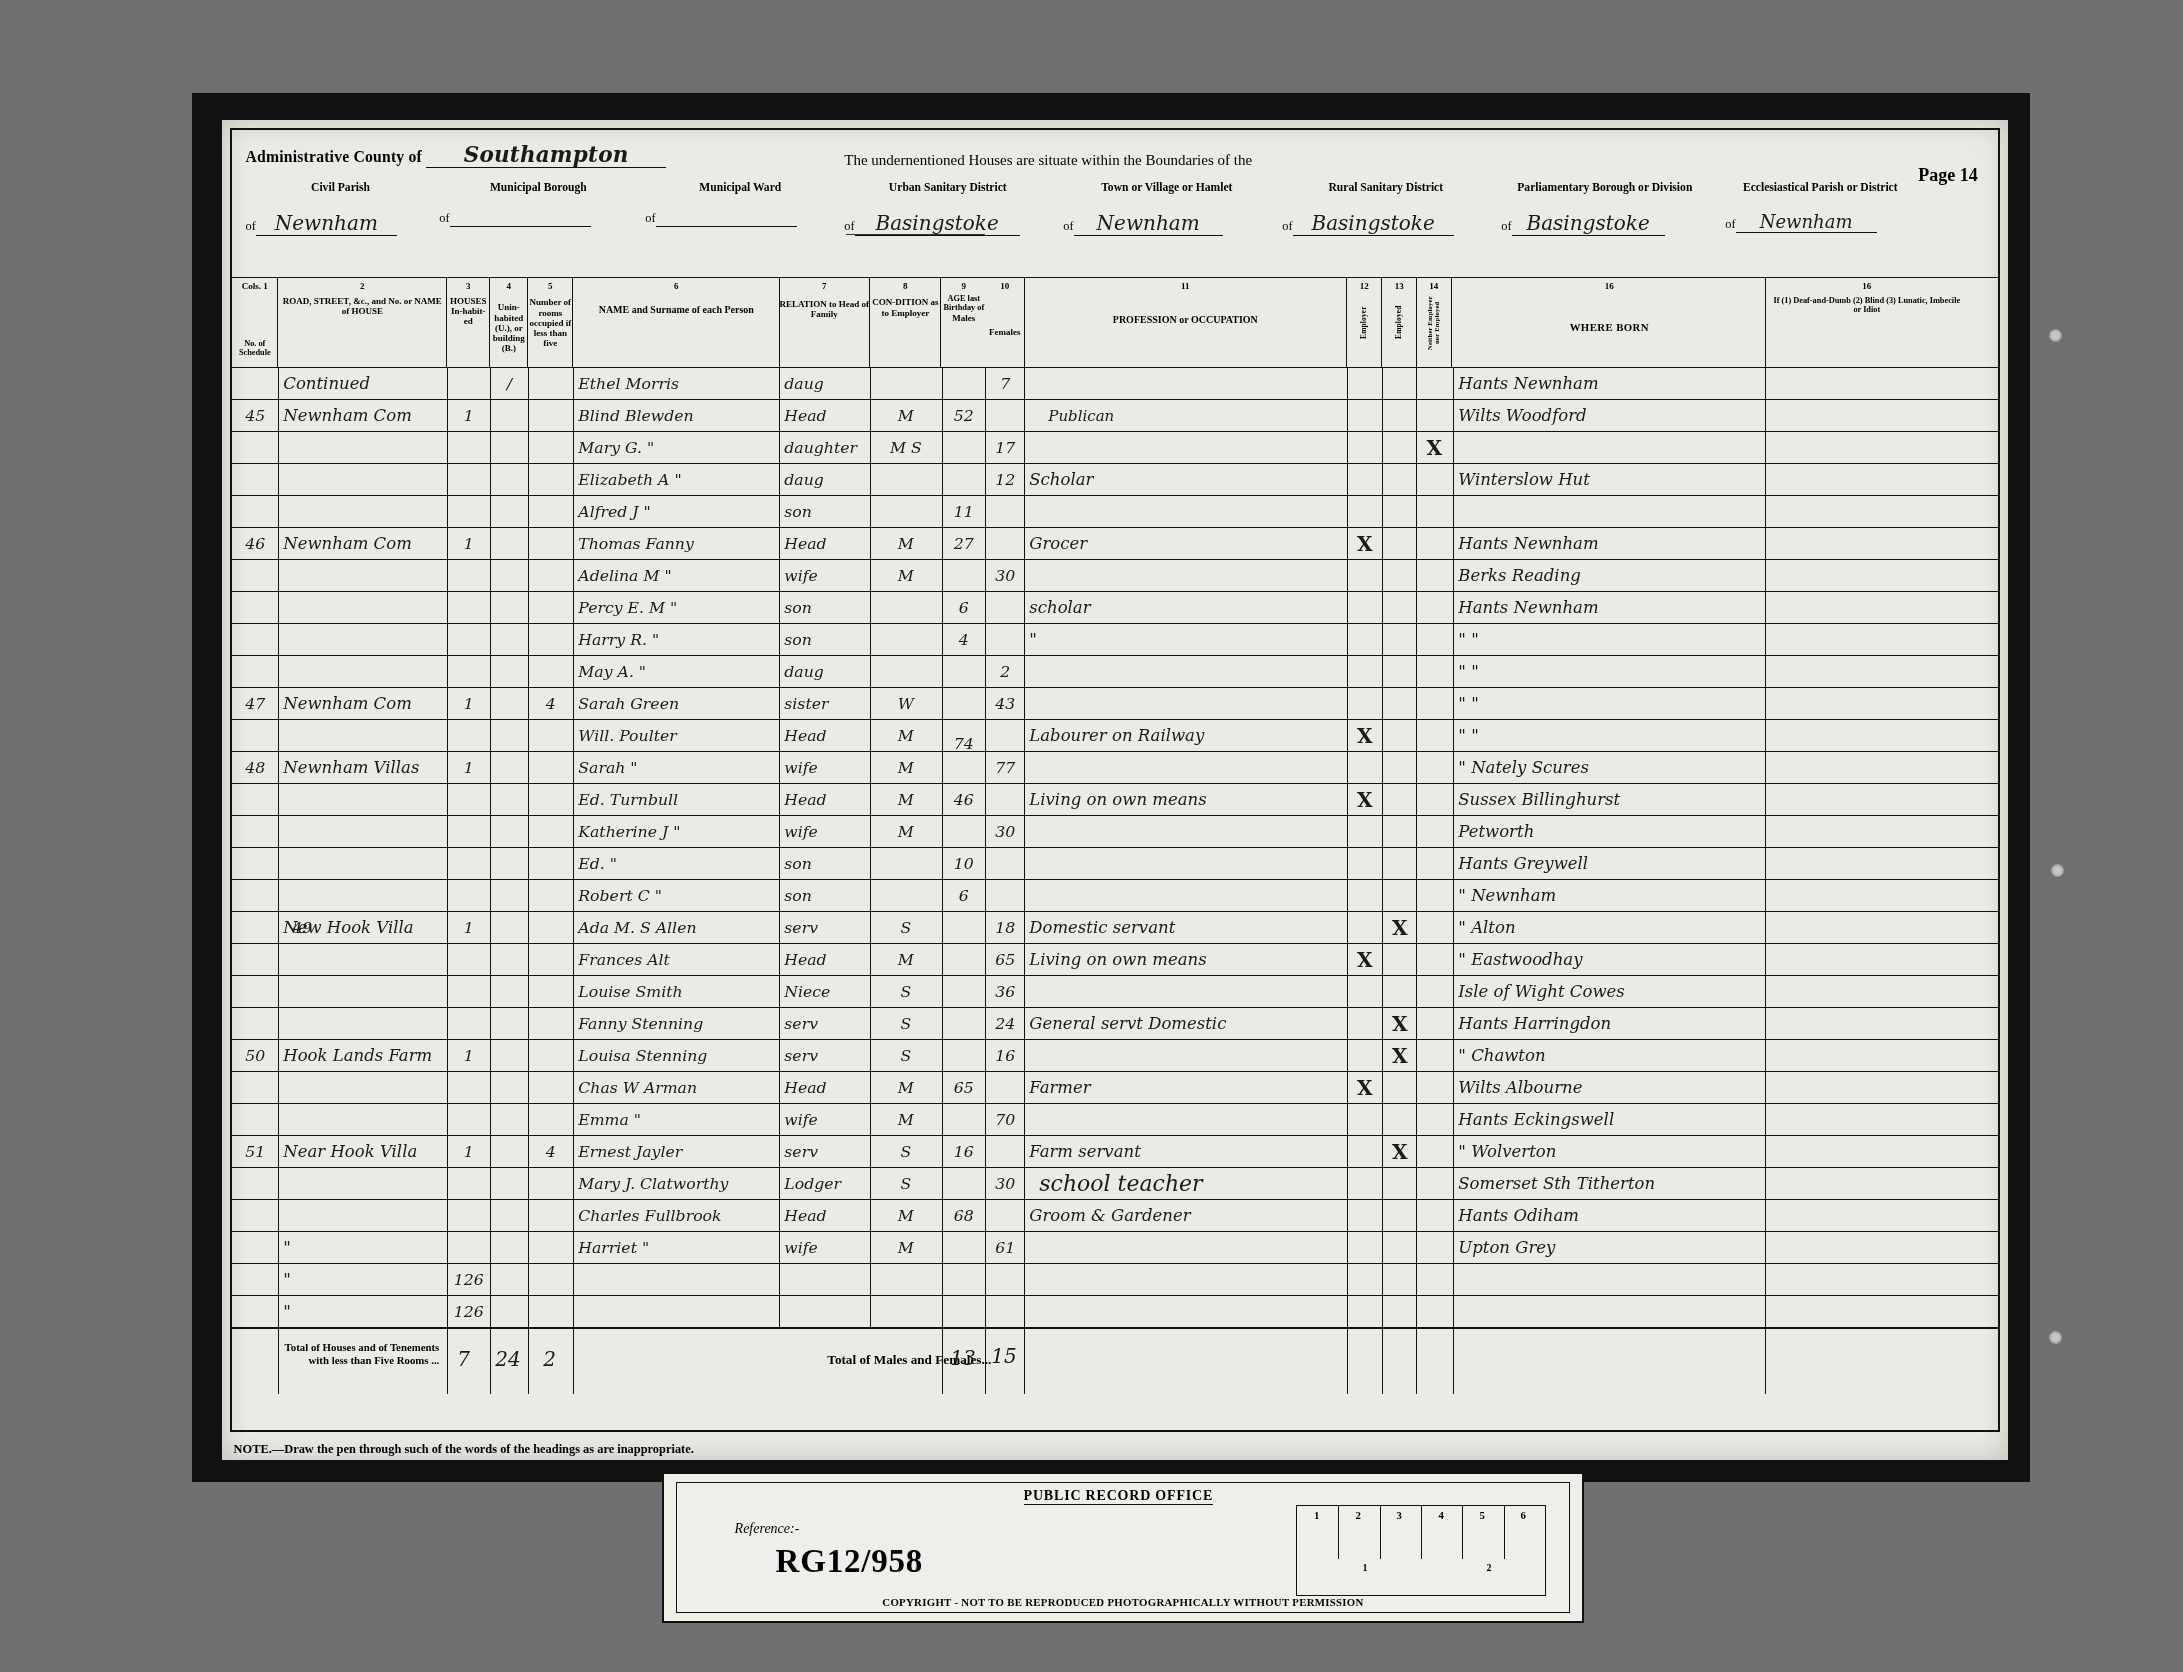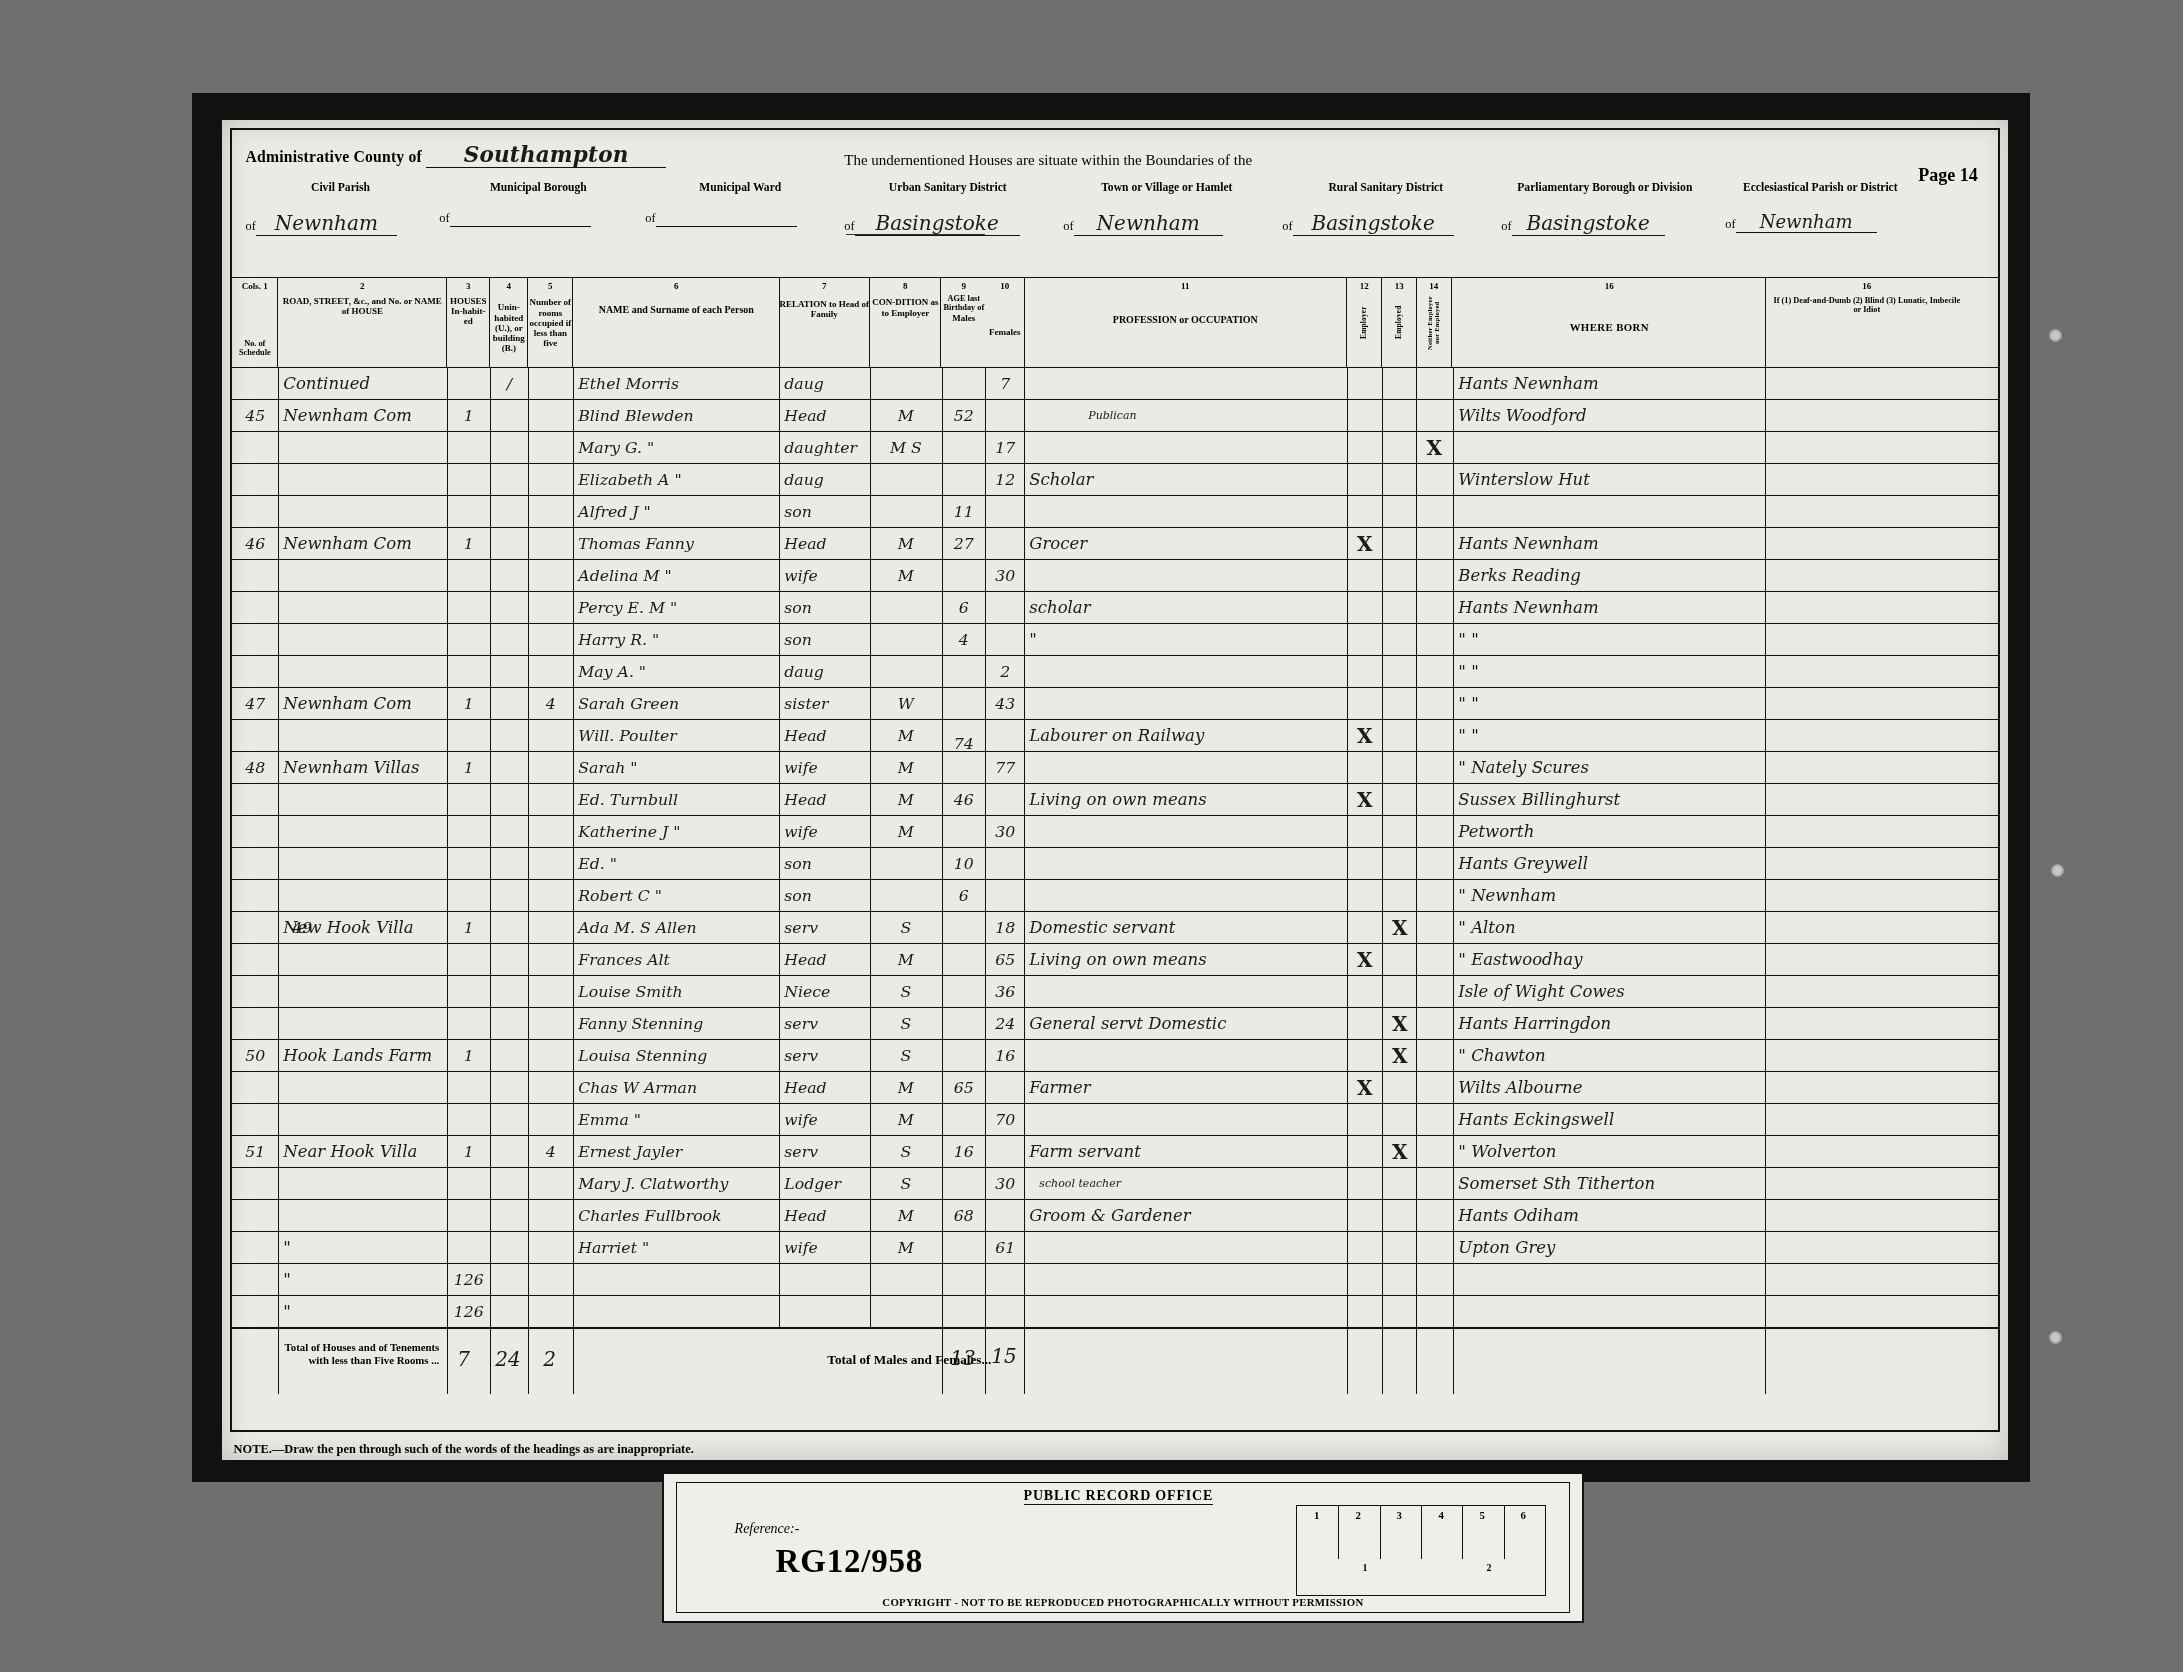--- a/index.html
+++ b/index.html
@@ -238,21 +238,21 @@
             <div class="f hand ctr" style="left: 0px; width: 46px;">45</div>
             <div class="f hand " style="left: 46px; width: 169px; font-size: 16.5px;">Newnham Com</div>
             <div class="f hand ctr" style="left: 215px; width: 43px;">1</div>
             <div class="f hand ctr" style="left: 258px; width: 38px;"></div>
             <div class="f hand ctr" style="left: 296px; width: 45px;"></div>
             <div class="f hand " style="left: 341px; width: 207px;">Blind Blewden</div>
             <div class="f hand " style="left: 547px; width: 91px;">Head</div>
             <div class="f hand ctr" style="left: 638px; width: 71px;">M</div>
             <div class="f hand ctr" style="left: 710px; width: 43px;">52</div>
             <div class="f hand ctr" style="left: 753px; width: 40px;"></div>
-            <div class="f hand " style="left: 816px; width: 323px; font-size: 11px; padding-left: 40px;">Publican</div>
+            <div class="f hand " style="left: 776px; width: 323px; font-size: 15px; padding-left: 40px;">Publican</div>
             <div class="f hand ctr" style="left: 1115px; width: 35px; font-size: 20px; font-style: normal; font-weight: 700;"></div>
             <div class="f hand ctr" style="left: 1150px; width: 35px; font-size: 20px; font-style: normal; font-weight: 700;"></div>
             <div class="f hand ctr" style="left: 1184px; width: 36px; font-size: 20px; font-style: normal; font-weight: 700;"></div>
             <div class="f hand " style="left: 1221px; width: 313px; font-size: 16.5px;">Wilts Woodford</div>
             <div class="f hand " style="left: 1533px; width: 203px;"></div>
           </div>
           <div class="row">
             <div class="f hand ctr" style="left: 0px; width: 46px;"></div>
             <div class="f hand " style="left: 46px; width: 169px; font-size: 16.5px;"></div>
             <div class="f hand ctr" style="left: 215px; width: 43px;"></div>
@@ -670,21 +670,21 @@
             <div class="f hand ctr" style="left: 0px; width: 46px;"></div>
             <div class="f hand " style="left: 46px; width: 169px; font-size: 16.5px;"></div>
             <div class="f hand ctr" style="left: 215px; width: 43px;"></div>
             <div class="f hand ctr" style="left: 258px; width: 38px;"></div>
             <div class="f hand ctr" style="left: 296px; width: 45px;"></div>
             <div class="f hand " style="left: 341px; width: 207px;">Mary J. Clatworthy</div>
             <div class="f hand " style="left: 547px; width: 91px;">Lodger</div>
             <div class="f hand ctr" style="left: 638px; width: 71px;">S</div>
             <div class="f hand ctr" style="left: 710px; width: 43px;"></div>
             <div class="f hand ctr" style="left: 753px; width: 40px;">30</div>
-            <div class="f hand " style="left: 792px; width: 323px; font-size: 11px; padding-left: 15px;">school teacher</div>
+            <div class="f hand " style="left: 792px; width: 323px; font-size: 22px; padding-left: 15px;">school teacher</div>
             <div class="f hand ctr" style="left: 1115px; width: 35px; font-size: 20px; font-style: normal; font-weight: 700;"></div>
             <div class="f hand ctr" style="left: 1150px; width: 35px; font-size: 20px; font-style: normal; font-weight: 700;"></div>
             <div class="f hand ctr" style="left: 1184px; width: 36px; font-size: 20px; font-style: normal; font-weight: 700;"></div>
             <div class="f hand " style="left: 1221px; width: 313px; font-size: 16.5px;">Somerset Sth Titherton</div>
             <div class="f hand " style="left: 1533px; width: 203px;"></div>
           </div>
           <div class="row">
             <div class="f hand ctr" style="left: 0px; width: 46px;"></div>
             <div class="f hand " style="left: 46px; width: 169px; font-size: 16.5px;"></div>
             <div class="f hand ctr" style="left: 215px; width: 43px;"></div>

